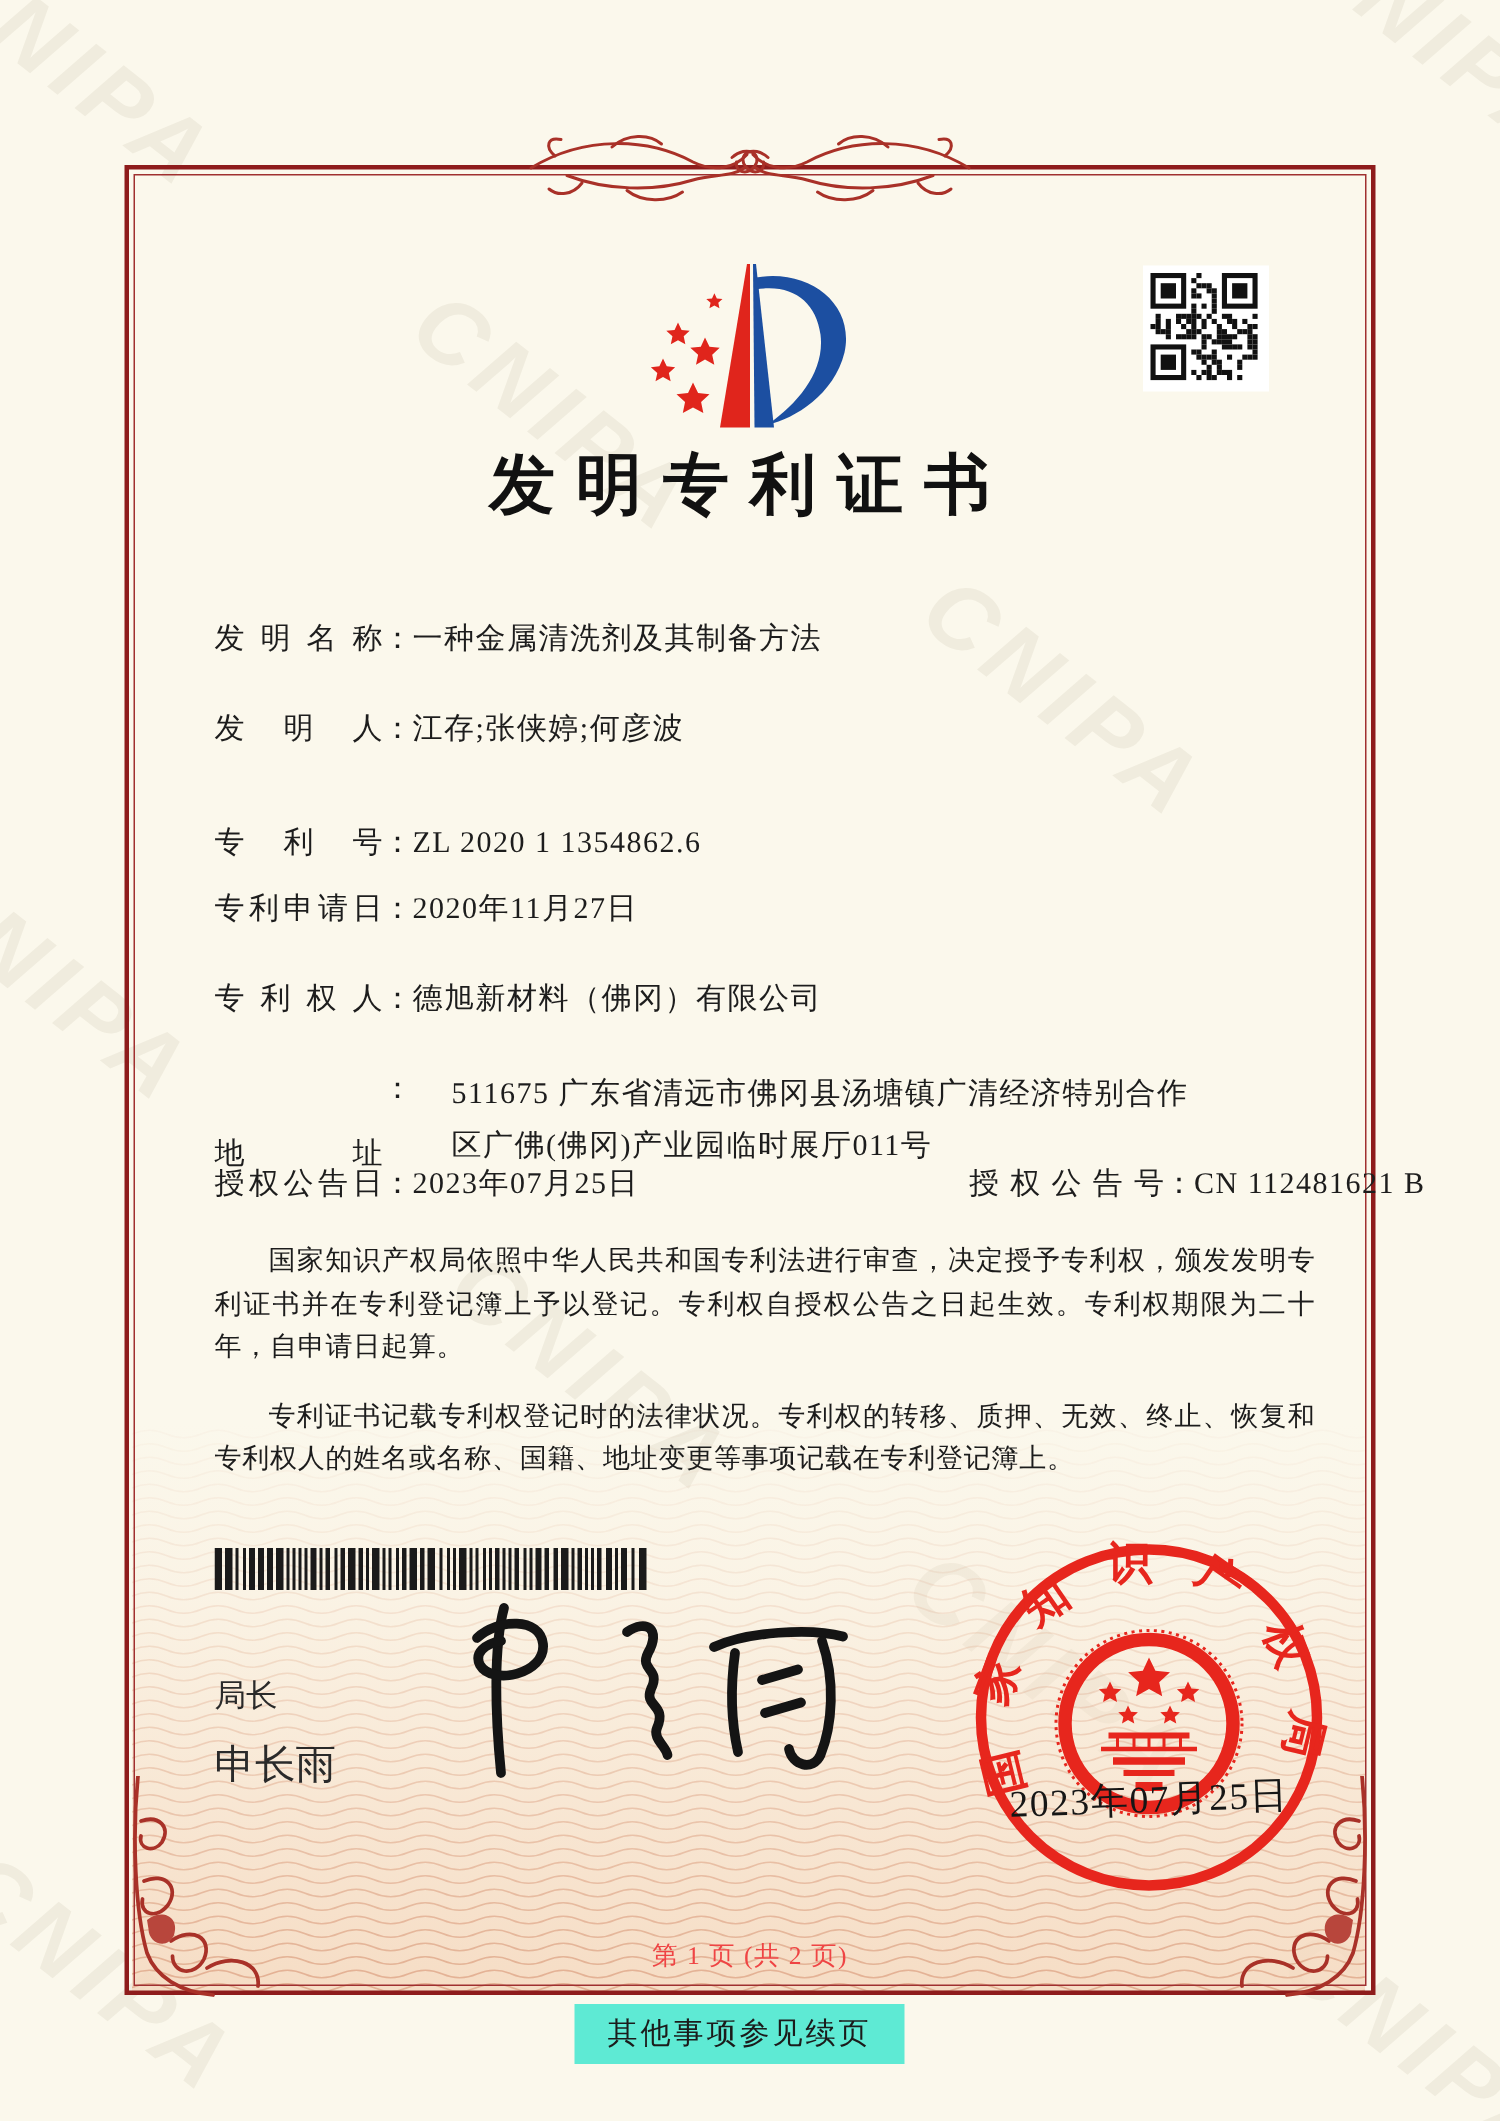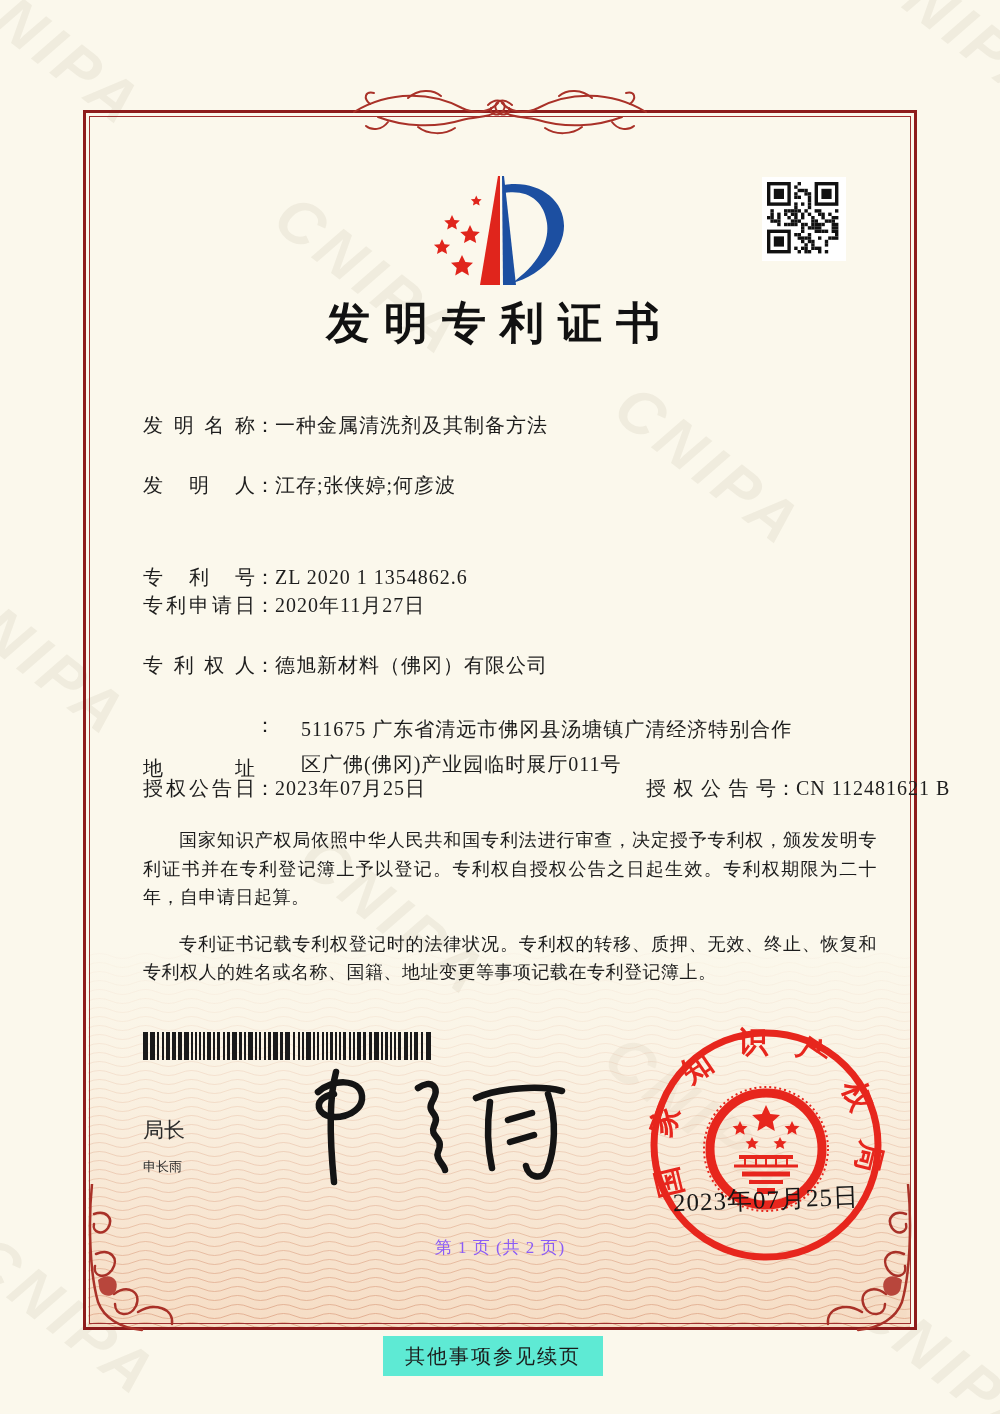--- a/index.html
+++ b/index.html
@@ -75,32 +75,32 @@
     position:absolute;left:143px;top:826px;width:734px;z-index:4;
     font-size:18px;line-height:28.5px;letter-spacing:0.5px;color:#1c1c1c;
     text-align:justify;
   }
   .body-text p{margin:0 0 18px 0;text-indent:2em;}
   
   #barcode{position:absolute;left:143px;top:1032px;z-index:4;}
   #signature{position:absolute;left:298px;top:1058px;z-index:4;}
   .officer-title{position:absolute;left:143px;top:1116px;font-size:21px;z-index:4;
     font-family:Liberation Sans, sans-serif;}
-  .officer-name{position:absolute;left:143px;top:1158px;font-size:13px;z-index:4;
+  .officer-name{position:absolute;left:143px;top:1158px;font-size:27px;z-index:4;
     font-family:"Liberation Sans","DejaVu Sans",sans-serif;}
   #seal{position:absolute;left:645px;top:1024px;z-index:5;}
   .seal-date{
     position:absolute;left:652px;top:1183px;width:228px;z-index:6;
     text-align:center;font-size:25px;color:#161616;
     transform:rotate(-2deg);letter-spacing:1px;
     font-family:"Liberation Serif","DejaVu Serif",serif;
   }
   .page-info{
-    position:absolute;left:0;top:1236px;width:100%;text-align:center;
-    font-size:17px;color:#8b5cf6;letter-spacing:1px;z-index:4;
+    position:absolute;left:0;top:1292px;width:100%;text-align:center;
+    font-size:17px;color:#ef4444;letter-spacing:1px;z-index:4;
   }
   .continuation-box{
     position:absolute;left:383px;top:1336px;width:220px;height:40px;
     background:#5eead4;z-index:4;text-align:center;
   }
   .continuation-text{font-size:20px;letter-spacing:2px;line-height:40px;color:#1b1b1b;}
   
   .orn{position:absolute;z-index:3;pointer-events:none;}
 </style>
 </head>
@@ -355,21 +355,21 @@
     </svg>
 
   <div class="doc-title">发明专利证书</div>
 
   <div class="field-row" style="top:412px;">
     <span class="field-label">发明名称</span><span class="field-colon">：</span><span class="field-value">一种金属清洗剂及其制备方法</span>
   </div>
   <div class="field-row" style="top:472px;">
     <span class="field-label">发明人</span><span class="field-colon">：</span><span class="field-value">江存;张侠婷;何彦波</span>
   </div>
-  <div class="field-row" style="top:564px;">
+  <div class="field-row" style="top:548px;">
     <span class="field-label">专利号</span><span class="field-colon">：</span><span class="field-value">ZL 2020 1 1354862.6</span>
   </div>
   <div class="field-row" style="top:592px;">
     <span class="field-label">专利申请日</span><span class="field-colon">：</span><span class="field-value">2020年11月27日</span>
   </div>
   <div class="field-row" style="top:652px;">
     <span class="field-label">专利权人</span><span class="field-colon">：</span><span class="field-value">德旭新材料（佛冈）有限公司</span>
   </div>
   <div class="field-row" style="top:712px;">
     <span class="field-label">地址</span><span class="field-colon">：</span><span class="addr-lines"><div>511675 广东省清远市佛冈县汤塘镇广清经济特别合作</div><div>区广佛(佛冈)产业园临时展厅011号</div></span>

